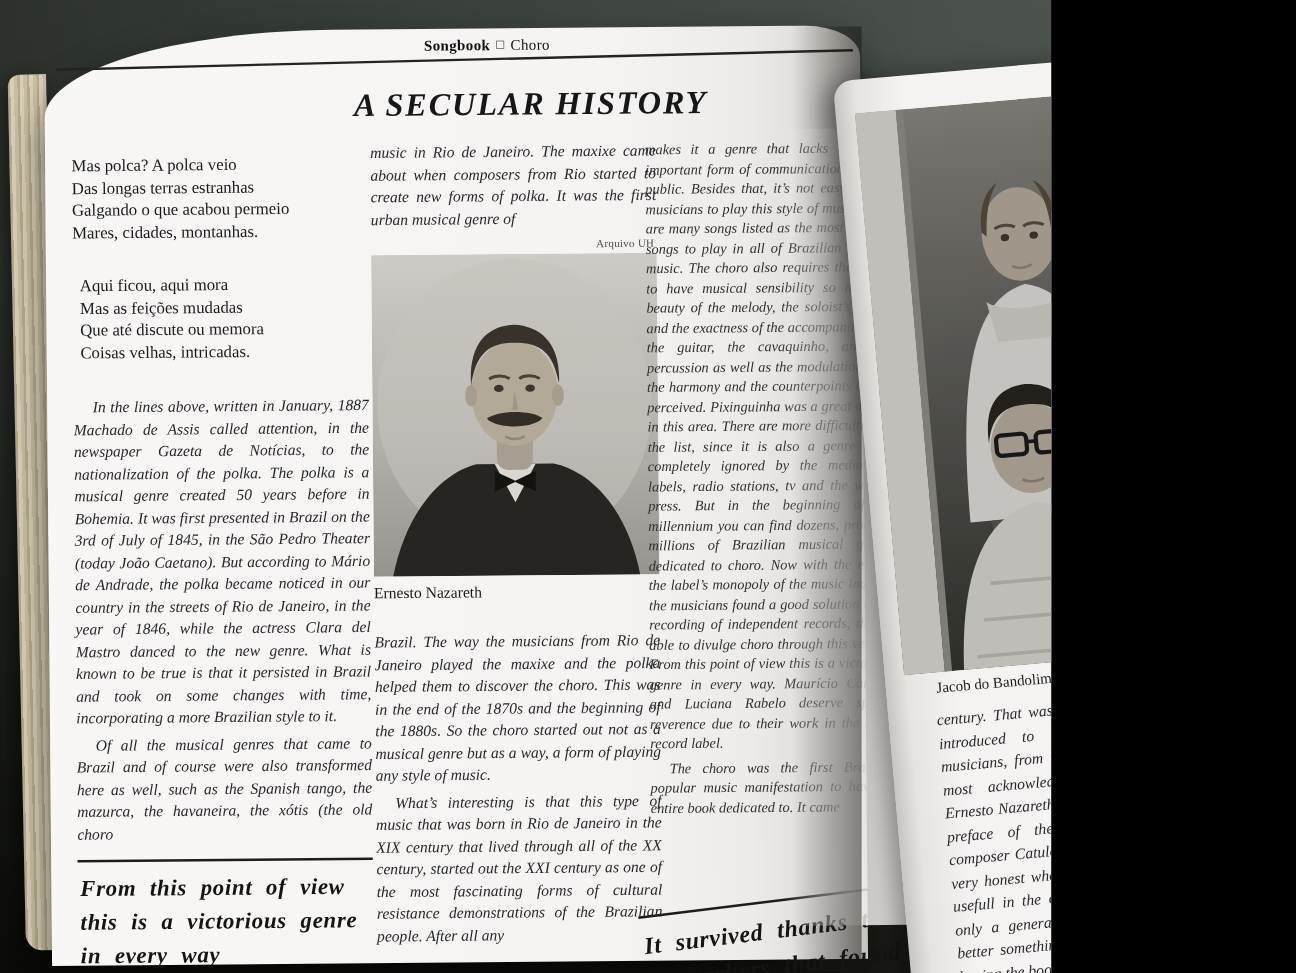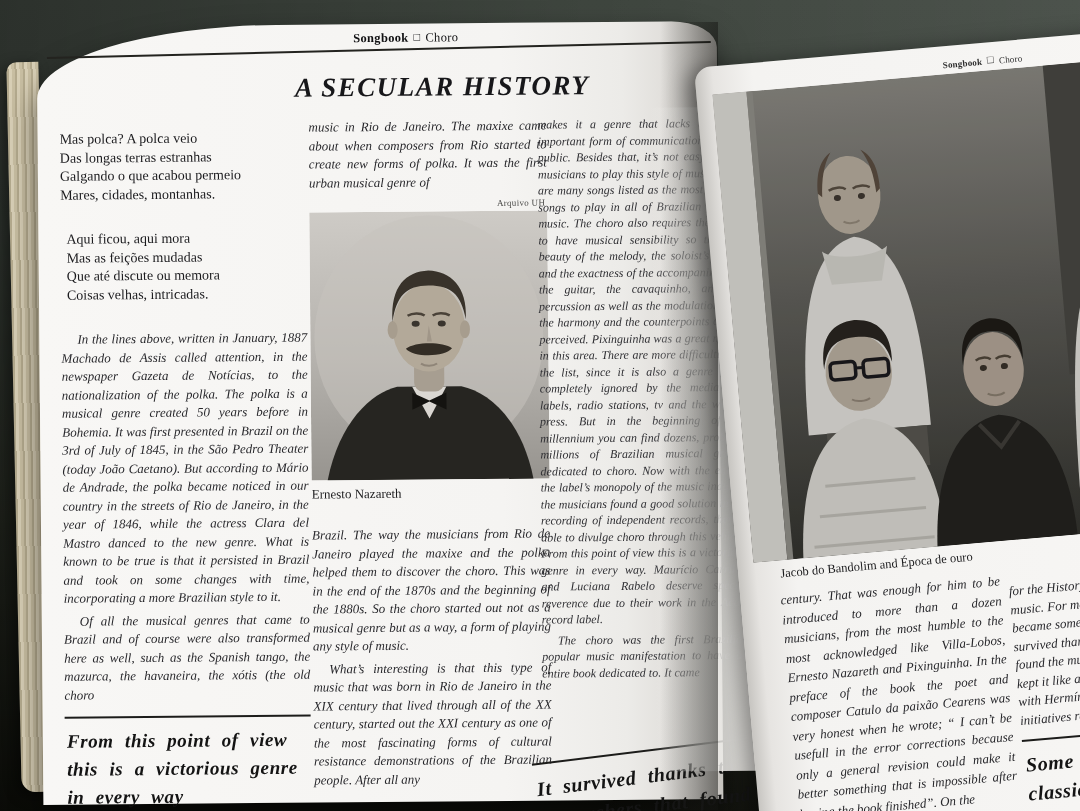--- a/index.html
+++ b/index.html
@@ -1,16 +1,16 @@
 <!DOCTYPE html>
 <html><head>
 <meta charset="utf-8">
 <style>
   html,body{margin:0;padding:0;background:#000;}
-  .canvas{position:relative;width:1080px;height:811px;overflow:hidden;
+  .canvas{position:relative;width:876px;height:811px;overflow:hidden;
     font-family:"Liberation Serif", serif;
     background-image:
       linear-gradient(90deg, rgba(0,0,0,0.30) 0%, rgba(0,0,0,0) 55%, rgba(255,255,255,0.07) 100%),
       linear-gradient(180deg, #3f463f 0%, #3b423b 28%, #272b23 62%, #0e0f0a 100%);}
   
   .page-edges{position:absolute;left:14px;top:62px;width:32px;height:730px;
     transform:rotate(-1.2deg);border-radius:10px 0 0 14px;
     background:repeating-linear-gradient(90deg,#b4aa8e 0 2px,#d8cfb6 2px 5px,#c8bea2 5px 8px);
     box-shadow:-4px 4px 14px rgba(0,0,0,.45);}
   

